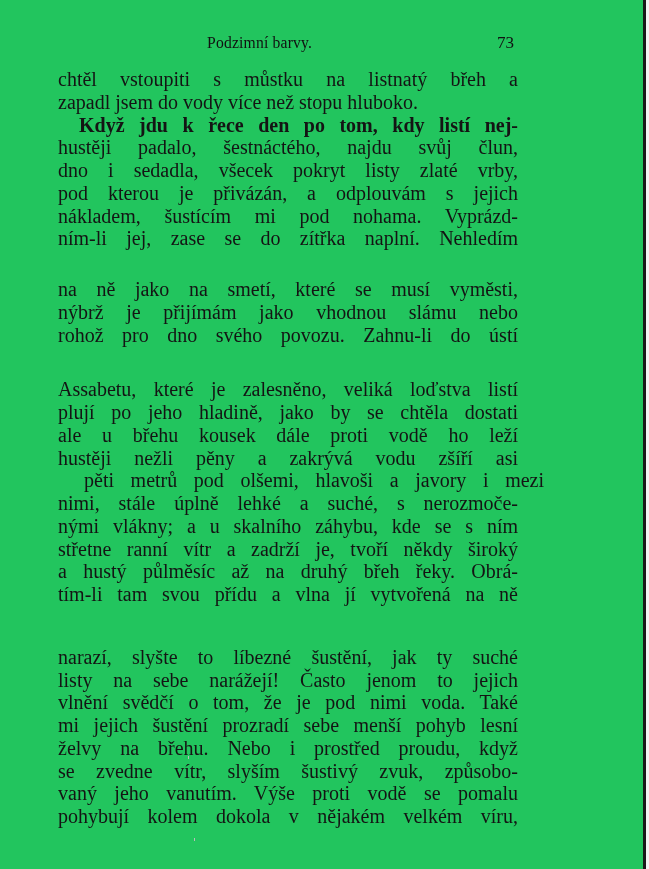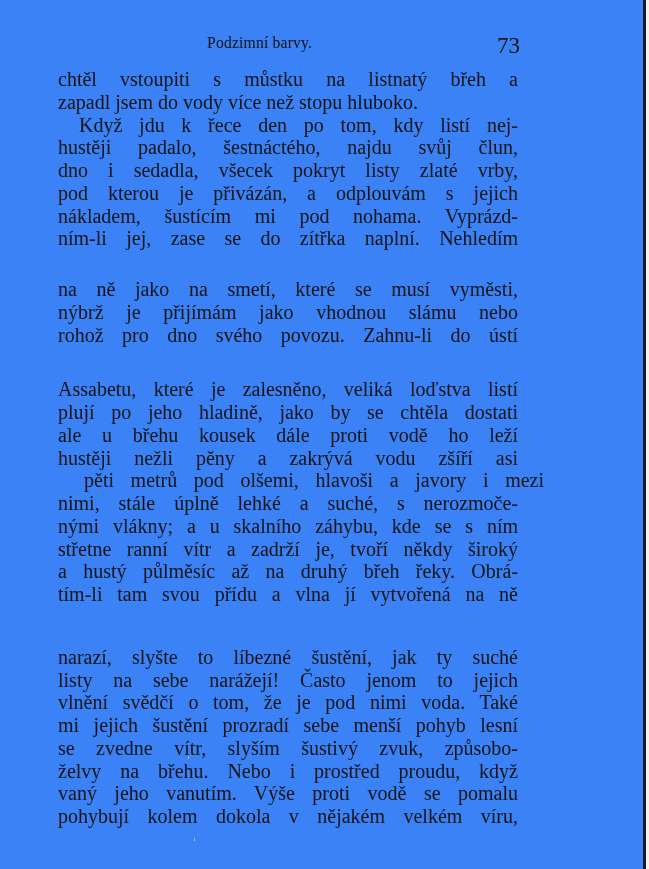--- a/index.html
+++ b/index.html
@@ -1,29 +1,29 @@
 <!DOCTYPE html>
 <html><head>
 <meta charset="utf-8">
 <style>
   html, body { margin: 0; padding: 0; background: #ffffff; }
   body { width: 649px; height: 869px; position: relative; overflow: hidden; }
-  .page { position: absolute; left: 0; top: 0; width: 649px; height: 869px; background: #3b82f6; }
+  .page { position: absolute; left: 0; top: 0; width: 649px; height: 869px; background: #22c55e; }
   .edge { position: absolute; left: 643px; top: 0; width: 3px; height: 869px; background: #1a1a1a; }
   .edge-r { position: absolute; left: 646px; top: 0; width: 3px; height: 869px; background: #f4f4f4; }
   .header-title {
     position: absolute; left: 207px; top: 33px;
     font-family: "Liberation Serif", "DejaVu Serif", serif;
     font-size: 17px; color: #111; letter-spacing: 0.2px;
     transform: scaleX(0.92); transform-origin: left top;
   }
   .page-number {
     position: absolute; left: 497px; top: 33px;
     font-family: "Liberation Serif", "DejaVu Serif", serif;
-    font-size: 23px; color: #111;
+    font-size: 17px; color: #111;
   }
   .body-text {
     position: absolute; left: 58px; top: 68px; width: 460px;
     font-family: "Liberation Serif", "DejaVu Serif", serif;
     font-size: 20px; line-height: 22.75px; color: #141414;
   }
   .line {
     display: block; height: 22.75px; white-space: nowrap;
     text-align: justify; text-align-last: justify;
     width: 460px; overflow: visible;
@@ -38,21 +38,21 @@
 <div class="page">
   <div class="edge"></div>
   <div class="edge-r"></div>
 
   <div class="header-title">Podzimní barvy.</div>
   <div class="page-number">73</div>
 
   <div class="body-text">
     <span class="line" style="display: block; width: 460px;">chtěl vstoupiti s můstku na listnatý břeh a</span>
     <span class="line last-of-par" style="display: block; width: 460px;">zapadl jsem do vody více než stopu hluboko.</span>
-    <span class="line indent" style="display: block; width: 439px;">Když jdu k řece den po tom, kdy listí nej-</span>
+    <span class="line indent" style="display: block; width: 439px; font-weight: bold;">Když jdu k řece den po tom, kdy listí nej-</span>
     <span class="line" style="display: block; width: 460px;">hustěji padalo, šestnáctého, najdu svůj člun,</span>
     <span class="line" style="display: block; width: 460px;">dno i sedadla, všecek pokryt listy zlaté vrby,</span>
     <span class="line" style="display: block; width: 460px;">pod kterou je přivázán, a odplouvám s jejich</span>
     <span class="line" style="display: block; width: 460px;">nákladem, šustícím mi pod nohama. Vyprázd-</span>
     <span class="line" style="display: block; width: 460px;">ním-li jej, zase se do zítřka naplní. Nehledím</span>
     <span class="line" style="display: block; width: 460px; margin-top: 28px;">na ně jako na smetí, které se musí vyměsti,</span>
     <span class="line" style="display: block; width: 460px;">nýbrž je přijímám jako vhodnou slámu nebo</span>
     <span class="line" style="display: block; width: 460px;">rohož pro dno svého povozu. Zahnu-li do ústí</span>
     <span class="line" style="display: block; width: 460px; margin-top: 32px;">Assabetu, které je zalesněno, veliká loďstva listí</span>
     <span class="line" style="display: block; width: 460px;">plují po jeho hladině, jako by se chtěla dostati</span>
@@ -61,21 +61,21 @@
     <span class="line" style="display: block; width: 460px; margin-left: 26px;">pěti metrů pod olšemi, hlavoši a javory i mezi</span>
     <span class="line" style="display: block; width: 460px;">nimi, stále úplně lehké a suché, s nerozmoče-</span>
     <span class="line" style="display: block; width: 460px;">nými vlákny; a u skalního záhybu, kde se s ním</span>
     <span class="line" style="display: block; width: 460px;">střetne ranní vítr a zadrží je, tvoří někdy široký</span>
     <span class="line" style="display: block; width: 460px;">a hustý půlměsíc až na druhý břeh řeky. Obrá-</span>
     <span class="line" style="display: block; width: 460px;">tím-li tam svou přídu a vlna jí vytvořená na ně</span>
     <span class="line" style="display: block; width: 460px; margin-top: 40px;">narazí, slyšte to líbezné šustění, jak ty suché</span>
     <span class="line" style="display: block; width: 460px;">listy na sebe narážejí! Často jenom to jejich</span>
     <span class="line" style="display: block; width: 460px;">vlnění svědčí o tom, že je pod nimi voda. Také</span>
     <span class="line" style="display: block; width: 460px;">mi jejich šustění prozradí sebe menší pohyb lesní</span>
+    <span class="line" style="display: block; width: 460px;">želvy na břehu. Nebo i prostřed proudu, když</span>
     <span class="line" style="display: block; width: 460px;">se zvedne vítr, slyším šustivý zvuk, způsobo-</span>
-    <span class="line" style="display: block; width: 460px;">želvy na břehu. Nebo i prostřed proudu, když</span>
     <span class="line" style="display: block; width: 460px;">vaný jeho vanutím. Výše proti vodě se pomalu</span>
     <span class="line" style="display: block; width: 460px;">pohybují kolem dokola v nějakém velkém víru,</span>
   </div>
 
   <div class="speck" style="left:188px; top:756px;"></div>
   <div class="speck" style="left:194px; top:838px;"></div>
 </div>
 
 </body></html>

